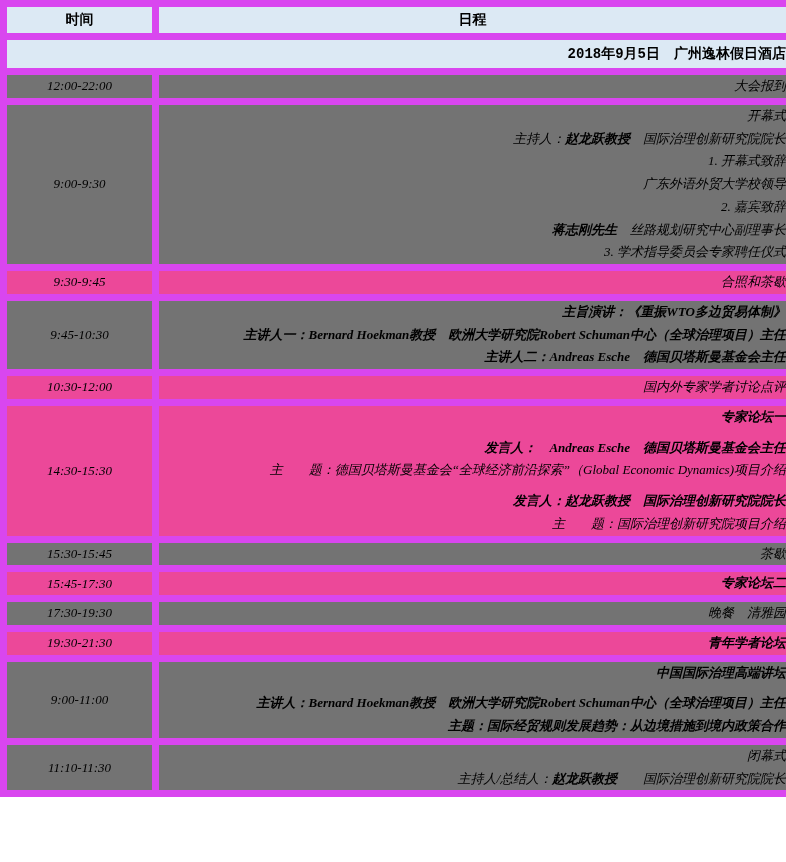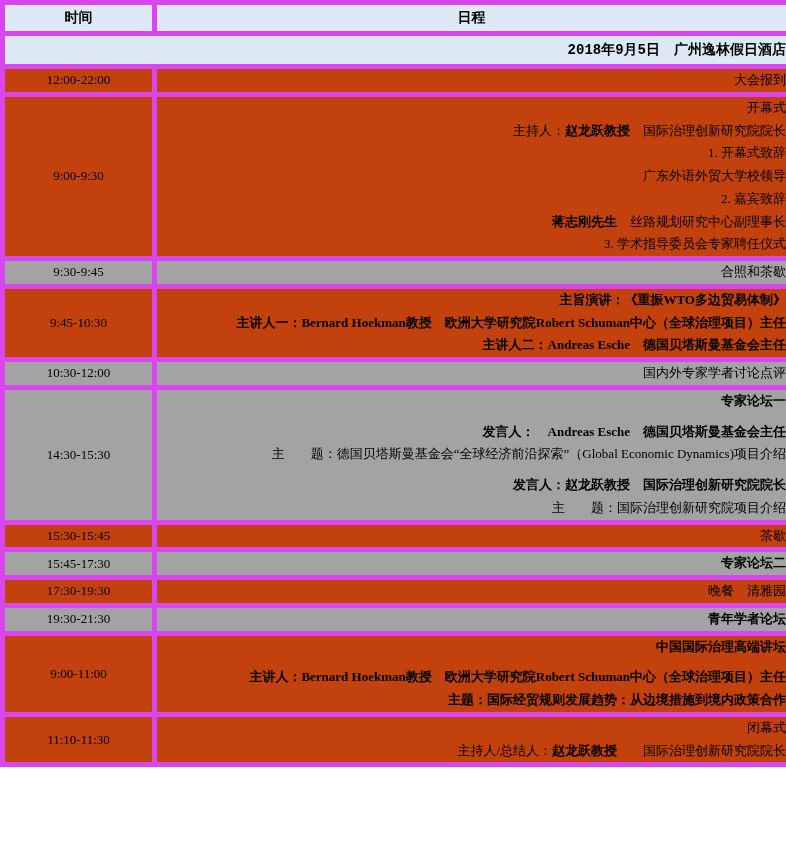--- a/index.html
+++ b/index.html
@@ -13,21 +13,21 @@
     font-family: "Liberation Serif", "DejaVu Serif", serif;
     color: #000000;
     overflow: hidden;
   }
   table.schedule {
     border-collapse: collapse;
     width: 786px;
     table-layout: fixed;
   }
   table.schedule td, table.schedule th {
-    border: 5px solid #d946ef;
+    border: 7px solid #d946ef;
     vertical-align: middle;
     padding: 0;
   }
   thead th {
     background: #dce9f4;
     font-weight: bold;
     font-size: 14px;
     text-align: center;
     height: 26px;
     font-family: "Liberation Sans", "DejaVu Sans", sans-serif;
@@ -49,24 +49,26 @@
     font-family: "Liberation Serif", "DejaVu Serif", serif;
     padding: 2px 0;
   }
   td.prog-cell {
     text-align: left;
     font-size: 13px;
     padding: 5px 0 5px 10px;
     line-height: 1.75;
   }
   tr.shade td {
-    background: #c2410c;
+    background: #737373;
+    font-style: italic;
   }
   tr.plain td {
-    background: #a3a3a3;
+    background: #ec4899;
+    font-style: italic;
   }
   .line { display: block; white-space: nowrap; text-align: right; }
   .b { font-weight: bold; }
   .gap { height: 8px; display: block; }
 </style>
 </head>
 <body>
 
 <table class="schedule">
   <colgroup>

